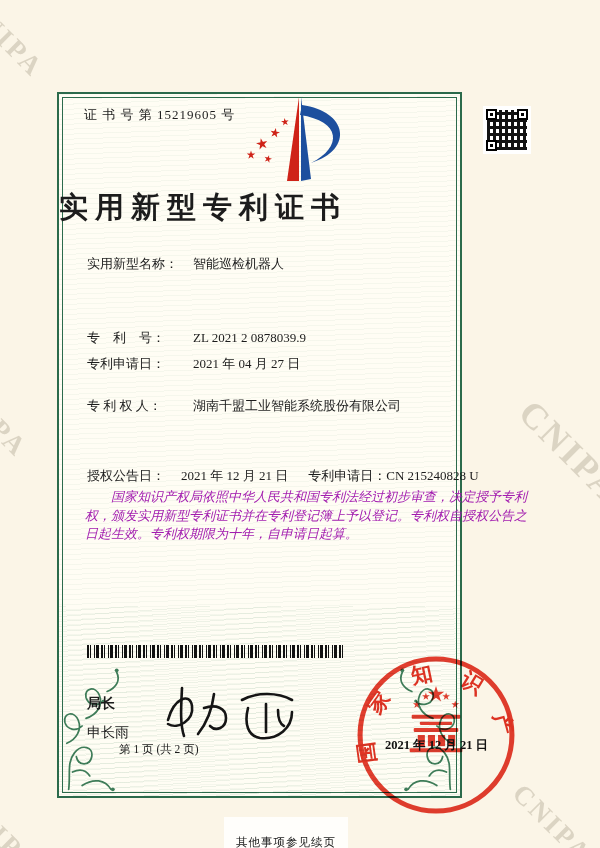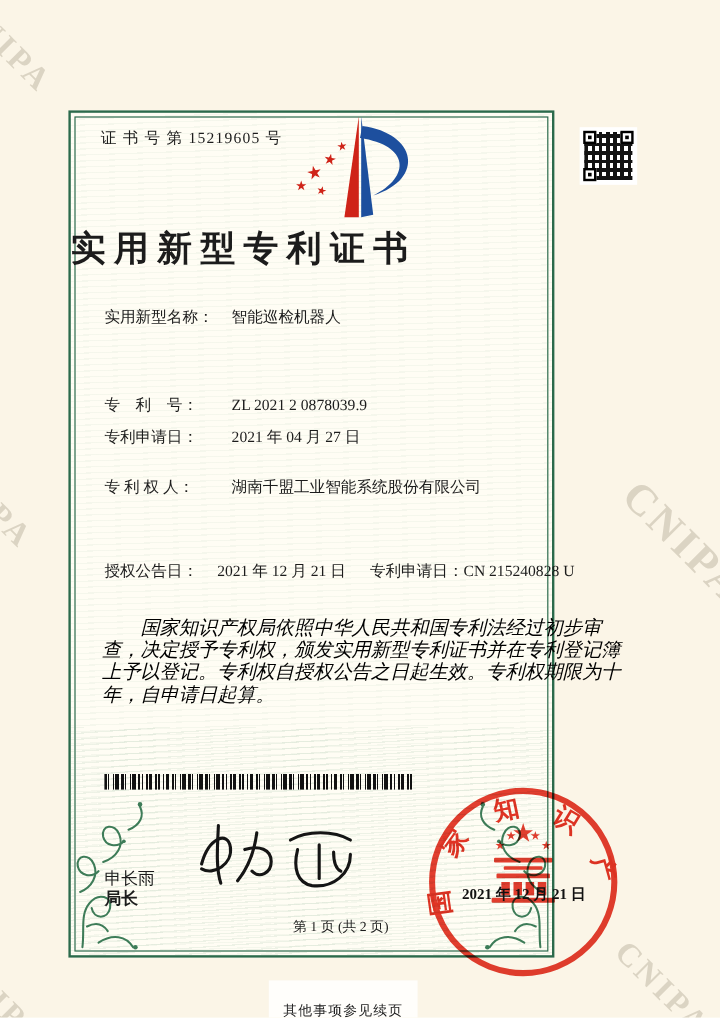--- a/index.html
+++ b/index.html
@@ -49,40 +49,40 @@
     position:absolute;left:0;top:94px;width:100%;text-align:left;
     font-size:29px;font-weight:bold;letter-spacing:7px;
   }
   
   .f-row{position:absolute;left:28px;width:440px;font-size:13px;line-height:21px;}
   .f-label{display:inline-block;width:94px;white-space:nowrap;vertical-align:top;}
   .f-value{display:inline-block;max-width:338px;white-space:pre-line;vertical-align:top;margin-left:12px;}
   .pair2{margin-left:20px;}
   
   .legal{
-    position:absolute;left:26px;top:421px;width:444px;
-    font-size:16px;line-height:18.5px;font-style:italic;color:#000000;
+    position:absolute;left:26px;top:394px;width:444px;
+    font-size:13px;line-height:18.5px;font-style:italic;color:#a21caf;
   }
   .legal p{margin:0;text-indent:2em;}
   
   .barcode{
     position:absolute;left:28px;top:551px;width:258px;height:13px;
     background:repeating-linear-gradient(90deg,
       #111 0 2px,transparent 2px 3px,#111 3px 4px,transparent 4px 7px,
       #111 7px 8px,transparent 8px 9px,#111 9px 12px,transparent 12px 14px);
   }
-  .sig-title{position:absolute;left:28px;top:601px;font-size:14px;font-weight:bold;margin-top:45px;}
+  .sig-title{position:absolute;left:28px;top:601px;font-size:14px;font-weight:bold;}
   .sig-name{position:absolute;left:28px;top:630px;font-size:14px;font-weight:normal;}
   .signature{position:absolute;left:95px;top:585px;width:160px;height:72px;}
   .seal{position:absolute;left:296px;top:560px;width:162px;height:162px;mix-blend-mode:multiply;}
   .seal-date{
     position:absolute;left:290px;top:643px;width:175px;text-align:center;
     font-size:12.5px;font-weight:bold;color:#111;z-index:6;
   }
-  .page-info{position:absolute;left:60px;top:671px;width:330px;text-align:center;font-size:11.5px;}
+  .page-info{position:absolute;left:60px;top:648px;width:330px;font-size:11.5px;}
   .flourish{position:absolute;width:96px;height:136px;bottom:2px;}
   .fl-left{left:2px;}
   .fl-right{right:2px;transform:scaleX(-1);}
   
   .cont-note{
     position:absolute;left:224px;top:817px;
     background:rgba(255,255,253,0.9);padding:18px 12px;
     font-size:11.5px;letter-spacing:1px;
   }
 </style>

